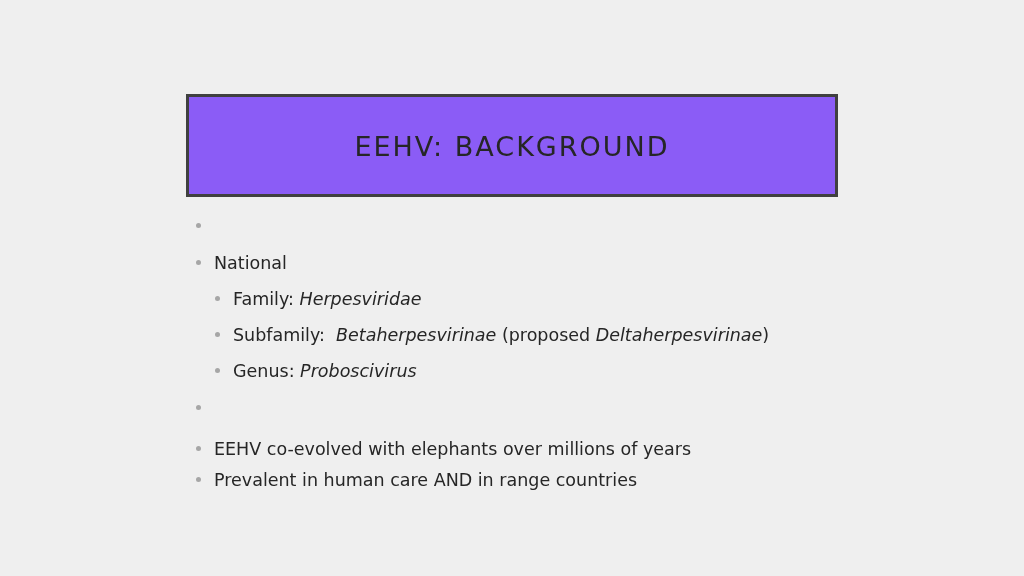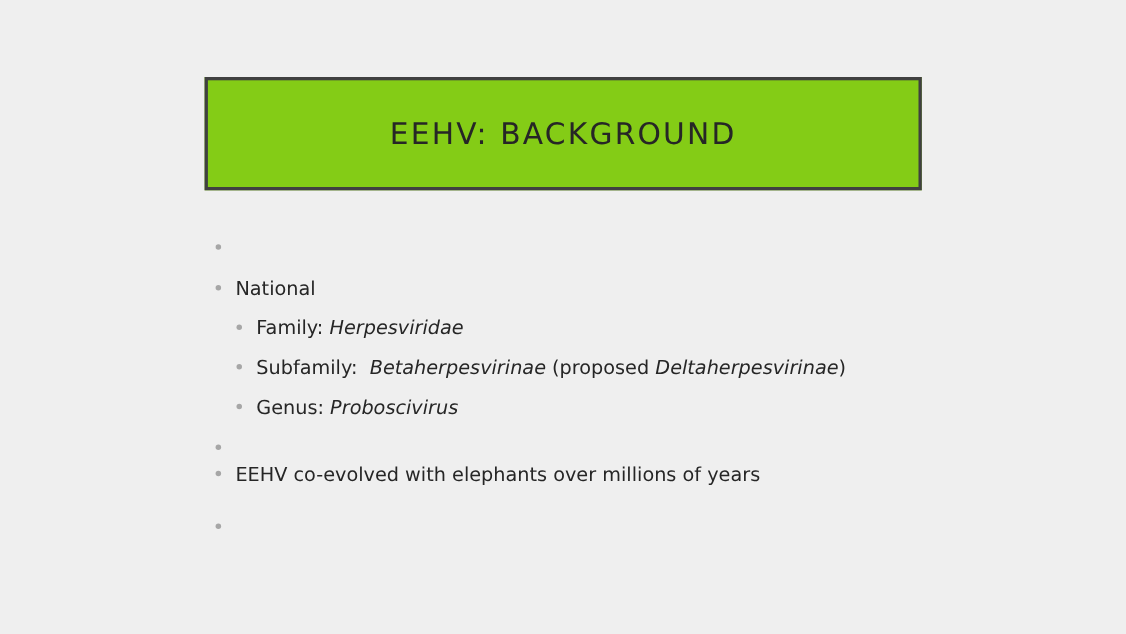--- a/index.html
+++ b/index.html
@@ -11,24 +11,24 @@
       height: 576px;
       background: #efefef;
       position: relative;
       overflow: hidden;
       font-family: "DejaVu Sans", "Liberation Sans", sans-serif;
       color: #262626;
     }
     .title-box {
       position: absolute;
       left: 186px;
-      top: 70px;
+      top: 94px;
       width: 646px;
       height: 97px;
-      background: #84cc16;
+      background: #8b5cf6;
       border: 3px solid #404040;
       display: flex;
       align-items: center;
       justify-content: center;
     }
     .title-text {
       font-size: 27px;
       letter-spacing: 2px;
       color: #262626;
       font-weight: normal;
@@ -89,20 +89,20 @@
   </div>
 
   <div class="item lvl2" style="top:149px;">
     <span class="bullet"></span><span>Genus: </span><em>Proboscivirus</em>
   </div>
 
   <div class="item lvl1" style="top:186px;">
     <span class="bullet"></span>
   </div>
 
-  <div class="item lvl1" style="top:210px;">
+  <div class="item lvl1" style="top:227px;">
     <span class="bullet"></span><span>EEHV co-evolved with elephants over millions of years</span>
   </div>
 
   <div class="item lvl1" style="top:258px;">
-    <span class="bullet"></span>
+    <span class="bullet"></span><span>Prevalent in human care AND in range countries</span>
   </div>
 </div>
 
 </body></html>

